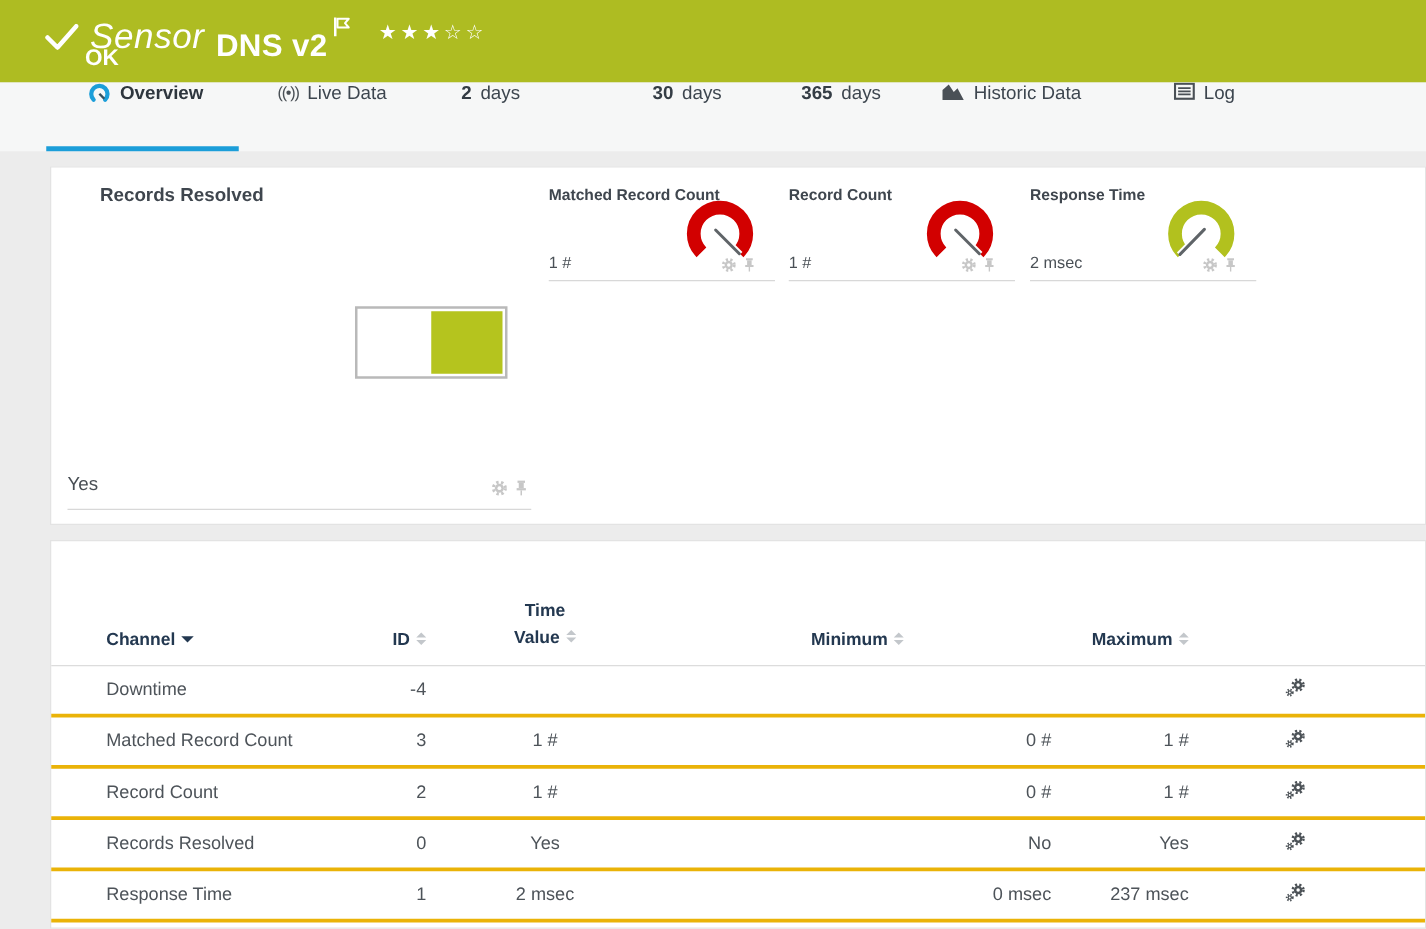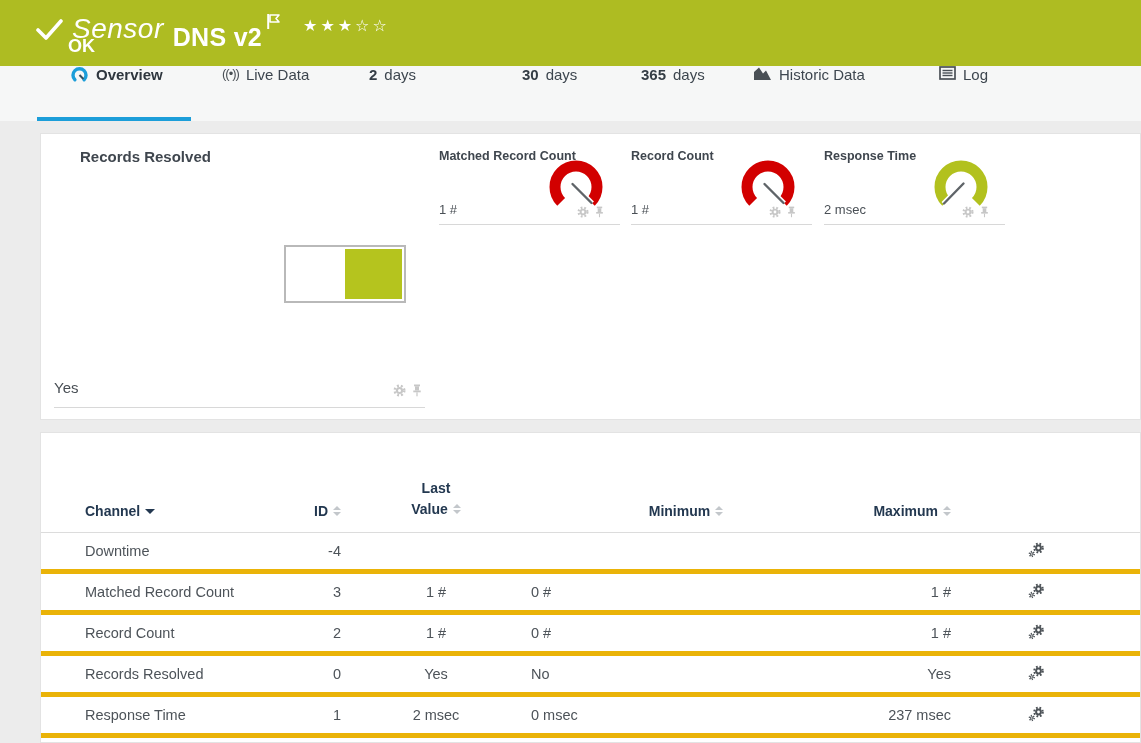--- a/index.html
+++ b/index.html
@@ -48,26 +48,26 @@
   .gauge-cell { position:absolute; top:0; width:181px; height:91px; border-bottom:1px solid #d8d8d8; }
   .gc1 { left:398px; } .gc2 { left:590px; } .gc3 { left:783px; }
   .gauge-title { position:absolute; left:0; top:15px; font-size:12.5px; font-weight:700; color:#3f464e; }
   .gauge-svg { position:absolute; right:12px; top:26px; }
   .gauge-value { position:absolute; left:0; bottom:7px; font-size:13px; color:#4a5056; }
   .gauge-tools { right:16px; bottom:6px; }
 
   
   .thead { display:flex; align-items:flex-end; height:100px; padding-bottom:13px;
            border-bottom:1px solid #dcdcdc; font-size:14px; font-weight:700; color:#233850; }
-  .trow { display:flex; align-items:center; height:41px; border-bottom:5px solid #eab308;
+  .trow { display:flex; align-items:center; height:41px; border-bottom:3px solid #eab308;
           font-size:14.5px; color:#4d5359; cursor:pointer; }
   .col-channel { width:264px; padding-left:44px; text-align:left; }
   .col-id      { width:36px;  text-align:right; }
   .col-last    { width:190px; text-align:center; }
-  .col-min     { width:310px; text-align:left; }
+  .col-min     { width:310px; text-align:right; }
   .col-max     { width:110px; text-align:right; }
   .col-gear    { width:170px; text-align:center; }
   .hcell { display:inline-flex; align-items:center; gap:5px; cursor:pointer; }
   .col-id .hcell, .col-max .hcell { justify-content:flex-end; width:100%; }
   .col-last .hcell, .col-min .hcell { justify-content:center; width:100%; }
   .two-line { text-align:center; line-height:1.45; }
   .two-line .second { display:inline-flex; align-items:center; gap:5px; }
 
   .caret-down { width:0; height:0; border-left:5px solid transparent; border-right:5px solid transparent;
                 border-top:5px solid #233850; display:inline-block; }
@@ -239,21 +239,21 @@
           <span class="caret-down"></span>
         </span></div>
     <div class="col-id"><span class="hcell">
           <span>ID</span>
           <span class="sort">
             <i class="up"></i>
             <i class="dn"></i>
           </span>
         </span></div>
     <div class="col-last two-line">
-      <div>Last</div>
+      <div>Time</div>
       <div class="second">
           <span>Value</span>
           <span class="sort">
             <i class="up"></i>
             <i class="dn"></i>
           </span>
         </div>
     </div>
     <div class="col-min"><span class="hcell">
           <span>Minimum</span>

